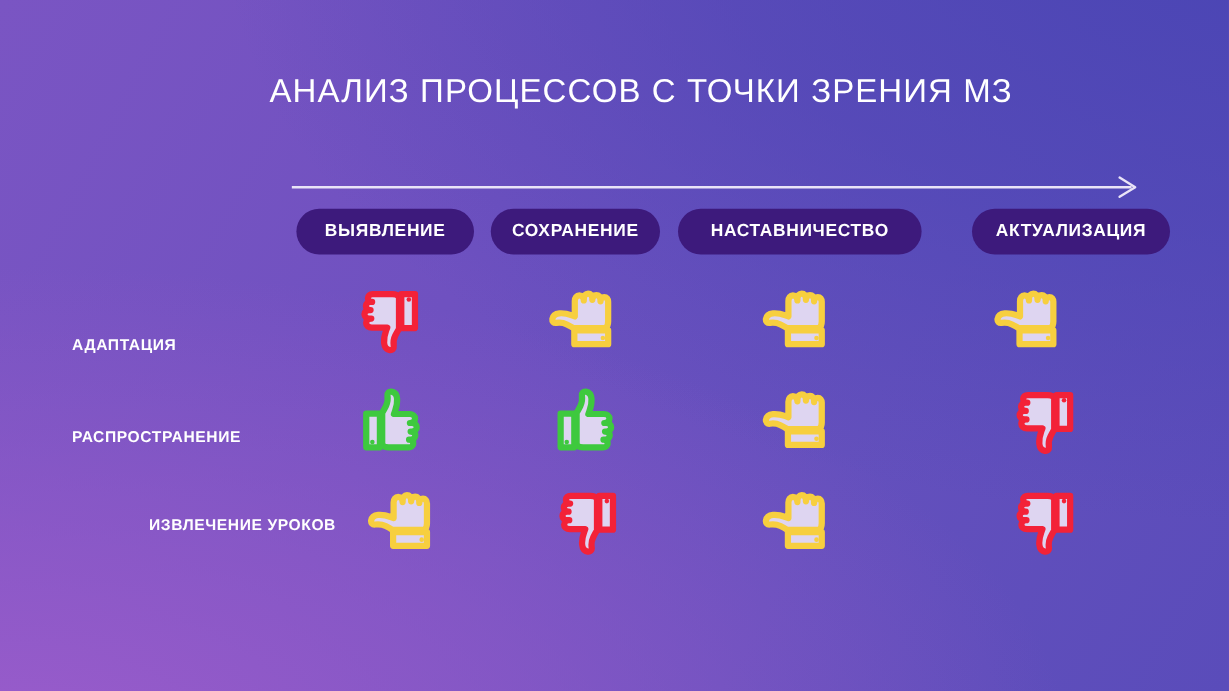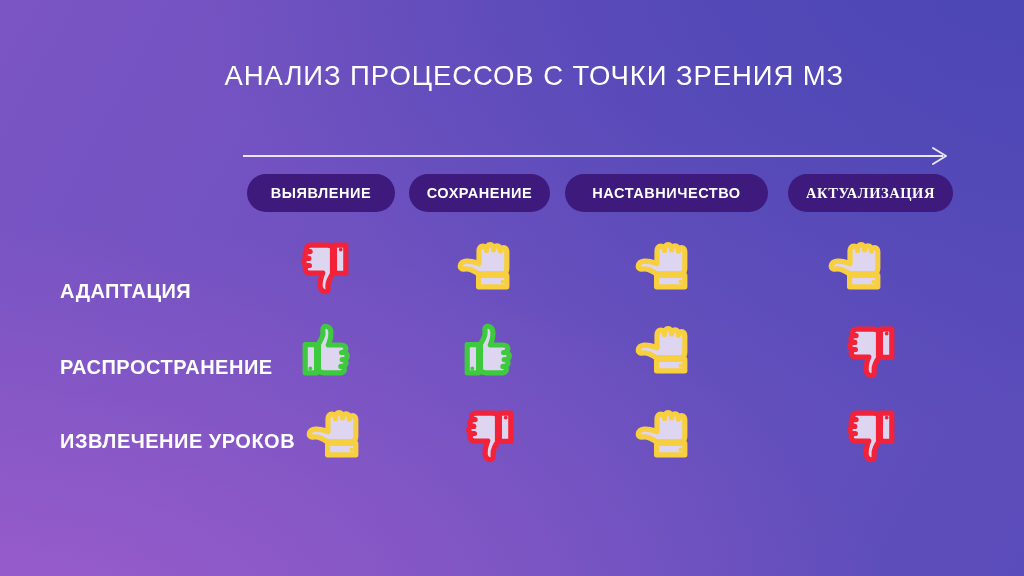--- a/index.html
+++ b/index.html
@@ -67,21 +67,21 @@
     box-sizing: border-box;
     padding: 16px 18px;
   }
 
   
   .row-label {
     position: absolute;
     left: 60px;
     width: 220px;
     color: #ffffff;
-    font-size: 20px;
+    font-size: 13px;
     font-weight: bold;
     letter-spacing: 0.5px;
     white-space: nowrap;
   }
 
   
   .icon-cell {
     position: absolute;
     width: 58px;
     height: 58px;
@@ -111,21 +111,21 @@
     <svg viewBox="0 0 706 20" width="706" height="20" aria-hidden="true">
       <line x1="0" y1="10" x2="700" y2="10" stroke="#e9e4f7" stroke-width="2"></line>
       <polyline points="690,2 703,10 690,18" fill="none" stroke="#e9e4f7" stroke-width="2" stroke-linecap="round" stroke-linejoin="round"></polyline>
     </svg>
   </div>
 
   <div id="pills">
       <div class="pill" style="left: 247px; width: 148px;">ВЫЯВЛЕНИЕ</div>
       <div class="pill" style="left: 409px; width: 141px;">СОХРАНЕНИЕ</div>
       <div class="pill" style="left: 565px; width: 203px;">НАСТАВНИЧЕСТВО</div>
-      <div class="pill" style="left: 788px; width: 165px; font-family: Liberation Serif, serif;">АКТУАЛИЗАЦИЯ</div>
+      <div class="pill" style="left: 810px; width: 165px;">АКТУАЛИЗАЦИЯ</div>
     </div>
   <div id="row-labels">
       <div class="row-label" style="top: 280px;">АДАПТАЦИЯ</div>
       <div class="row-label" style="top: 356px;">РАСПРОСТРАНЕНИЕ</div>
       <div class="row-label" style="top: 430px; text-align: right;">ИЗВЛЕЧЕНИЕ УРОКОВ</div>
     </div>
   <div id="icon-grid">
       <div class="icon-cell" style="left: 297px; top: 238px;">
         <svg viewBox="0 0 58 58">
           <g transform="rotate(180 29 29)">

